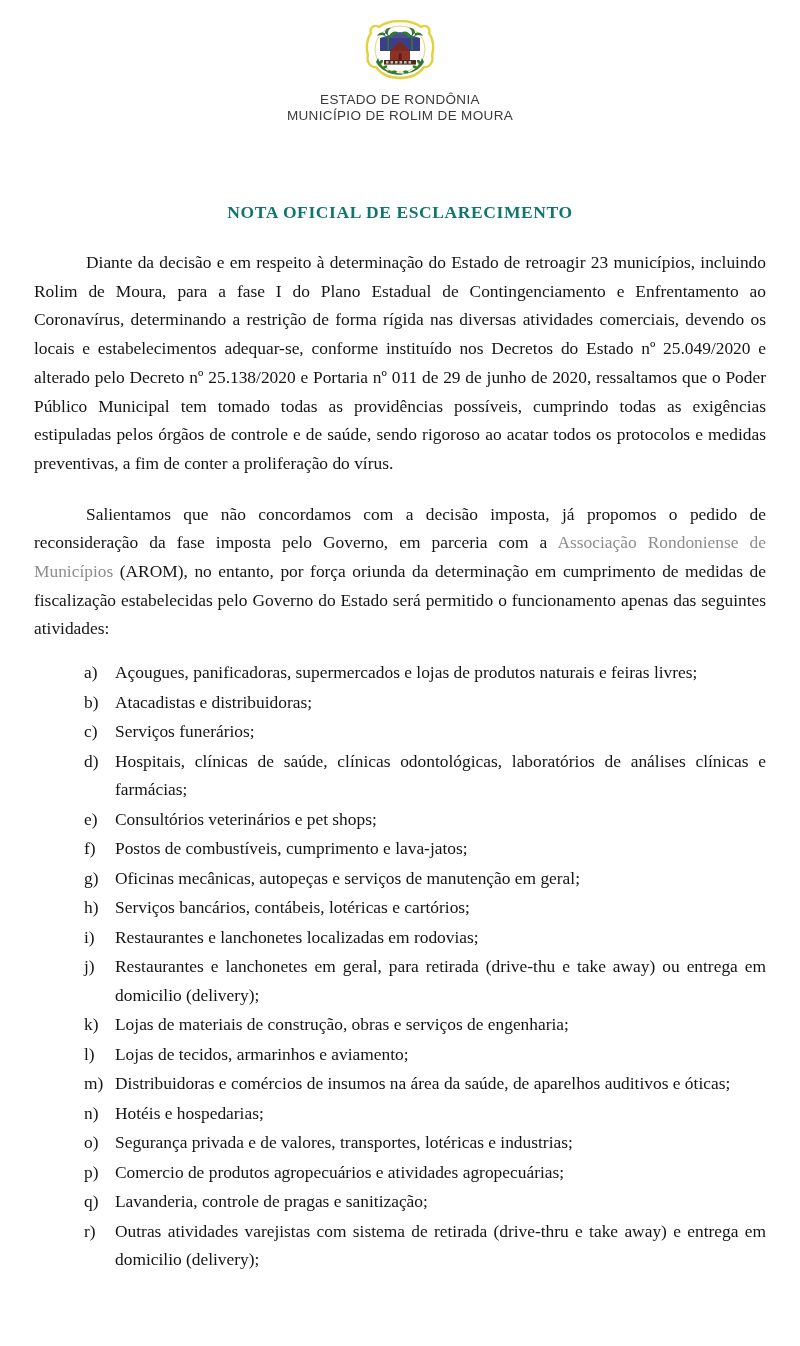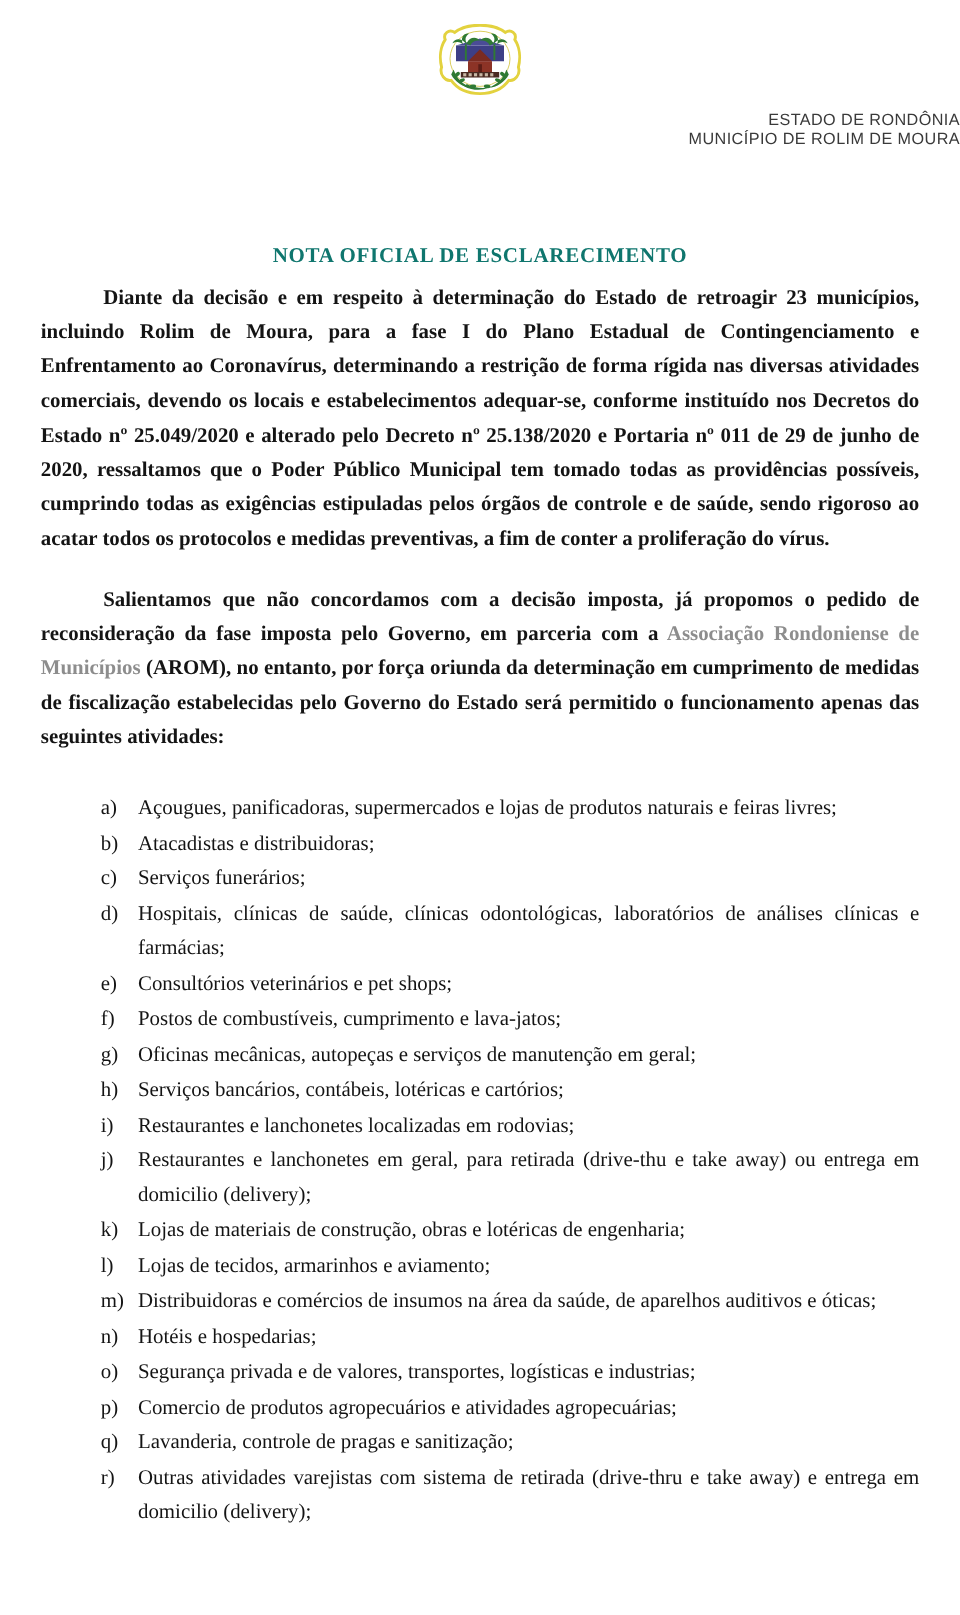--- a/index.html
+++ b/index.html
@@ -32,21 +32,21 @@
     height: 62px;
     display: block;
   }
 
   
   .org-header {
     position: absolute;
     left: 0;
     right: 0;
     top: 92px;
-    text-align: right;
+    text-align: center;
     font-family: "Liberation Sans", "DejaVu Sans", sans-serif;
     font-size: 13.5px;
     line-height: 16.2px;
     letter-spacing: 0.35px;
     color: #3a3a3a;
     font-weight: 400;
   }
   .org-header div { white-space: nowrap; }
 
   
@@ -60,23 +60,22 @@
     font-weight: bold;
     font-size: 17.5px;
     letter-spacing: 0.6px;
     color: #0f766e;
   }
 
   
   .body-area {
     position: absolute;
     left: 34px;
-    top: 233px;
+    top: 248px;
     width: 732px;
-    font-weight: bold;
   }
   p.para {
     margin: 0 0 22px 0;
     text-align: justify;
     text-justify: inter-word;
     text-indent: 52px;
     font-size: 17.4px;
     line-height: 28.7px;
     color: #141414;
     hyphens: none;
@@ -215,37 +214,37 @@
     <li>
         <span class="marker">i)</span>
         <span class="txt">Restaurantes e lanchonetes localizadas em rodovias;</span>
       </li>
     <li>
         <span class="marker">j)</span>
         <span class="txt">Restaurantes e lanchonetes em geral, para retirada (drive-thu e take away) ou entrega em domicilio (delivery);</span>
       </li>
     <li>
         <span class="marker">k)</span>
-        <span class="txt">Lojas de materiais de construção, obras e lotéricas de engenharia;</span>
+        <span class="txt">Lojas de materiais de construção, obras e serviços de engenharia;</span>
       </li>
     <li>
         <span class="marker">l)</span>
         <span class="txt">Lojas de tecidos, armarinhos e aviamento;</span>
       </li>
     <li>
         <span class="marker">m)</span>
         <span class="txt">Distribuidoras e comércios de insumos na área da saúde, de aparelhos auditivos e óticas;</span>
       </li>
     <li>
         <span class="marker">n)</span>
         <span class="txt">Hotéis e hospedarias;</span>
       </li>
     <li>
         <span class="marker">o)</span>
-        <span class="txt">Segurança privada e de valores, transportes, logísticas e industrias;</span>
+        <span class="txt">Segurança privada e de valores, transportes, lotéricas e industrias;</span>
       </li>
     <li>
         <span class="marker">p)</span>
         <span class="txt">Comercio de produtos agropecuários e atividades agropecuárias;</span>
       </li>
     <li>
         <span class="marker">q)</span>
         <span class="txt">Lavanderia, controle de pragas e sanitização;</span>
       </li>
     <li>

